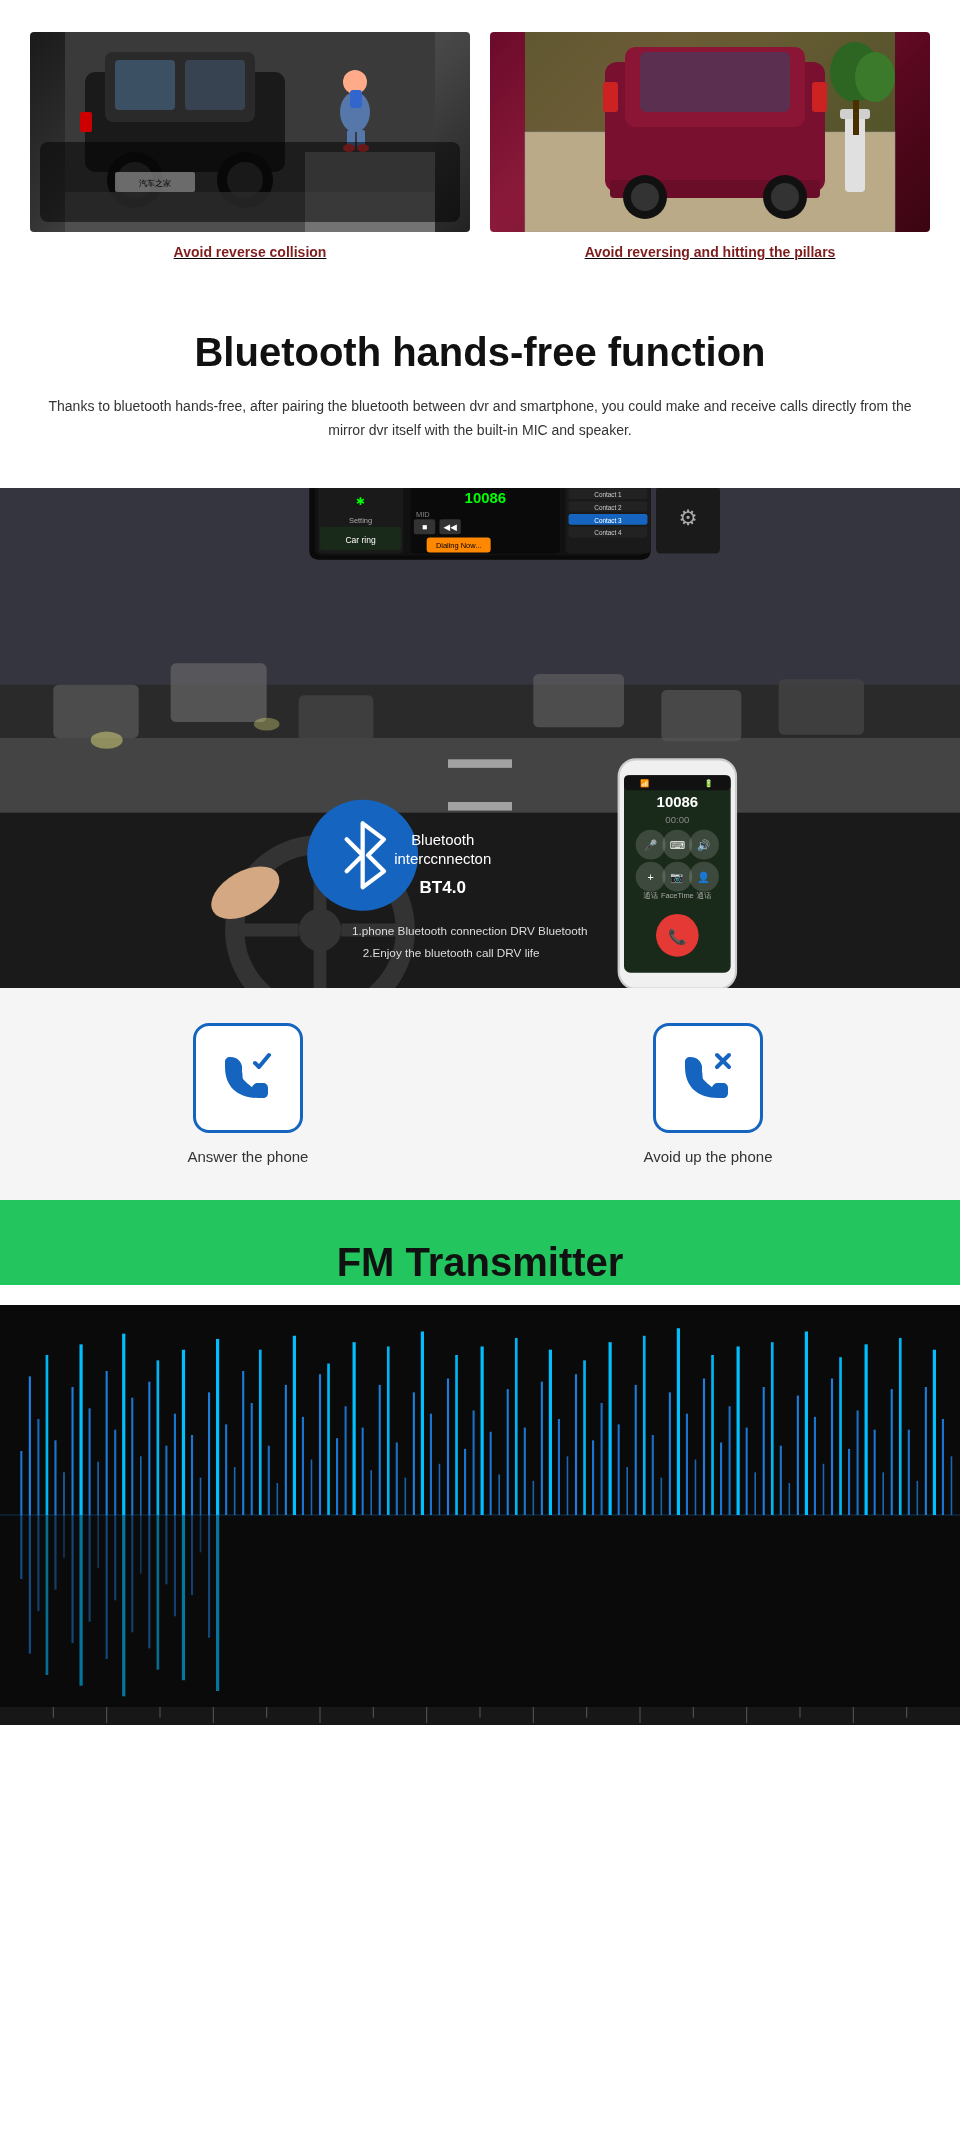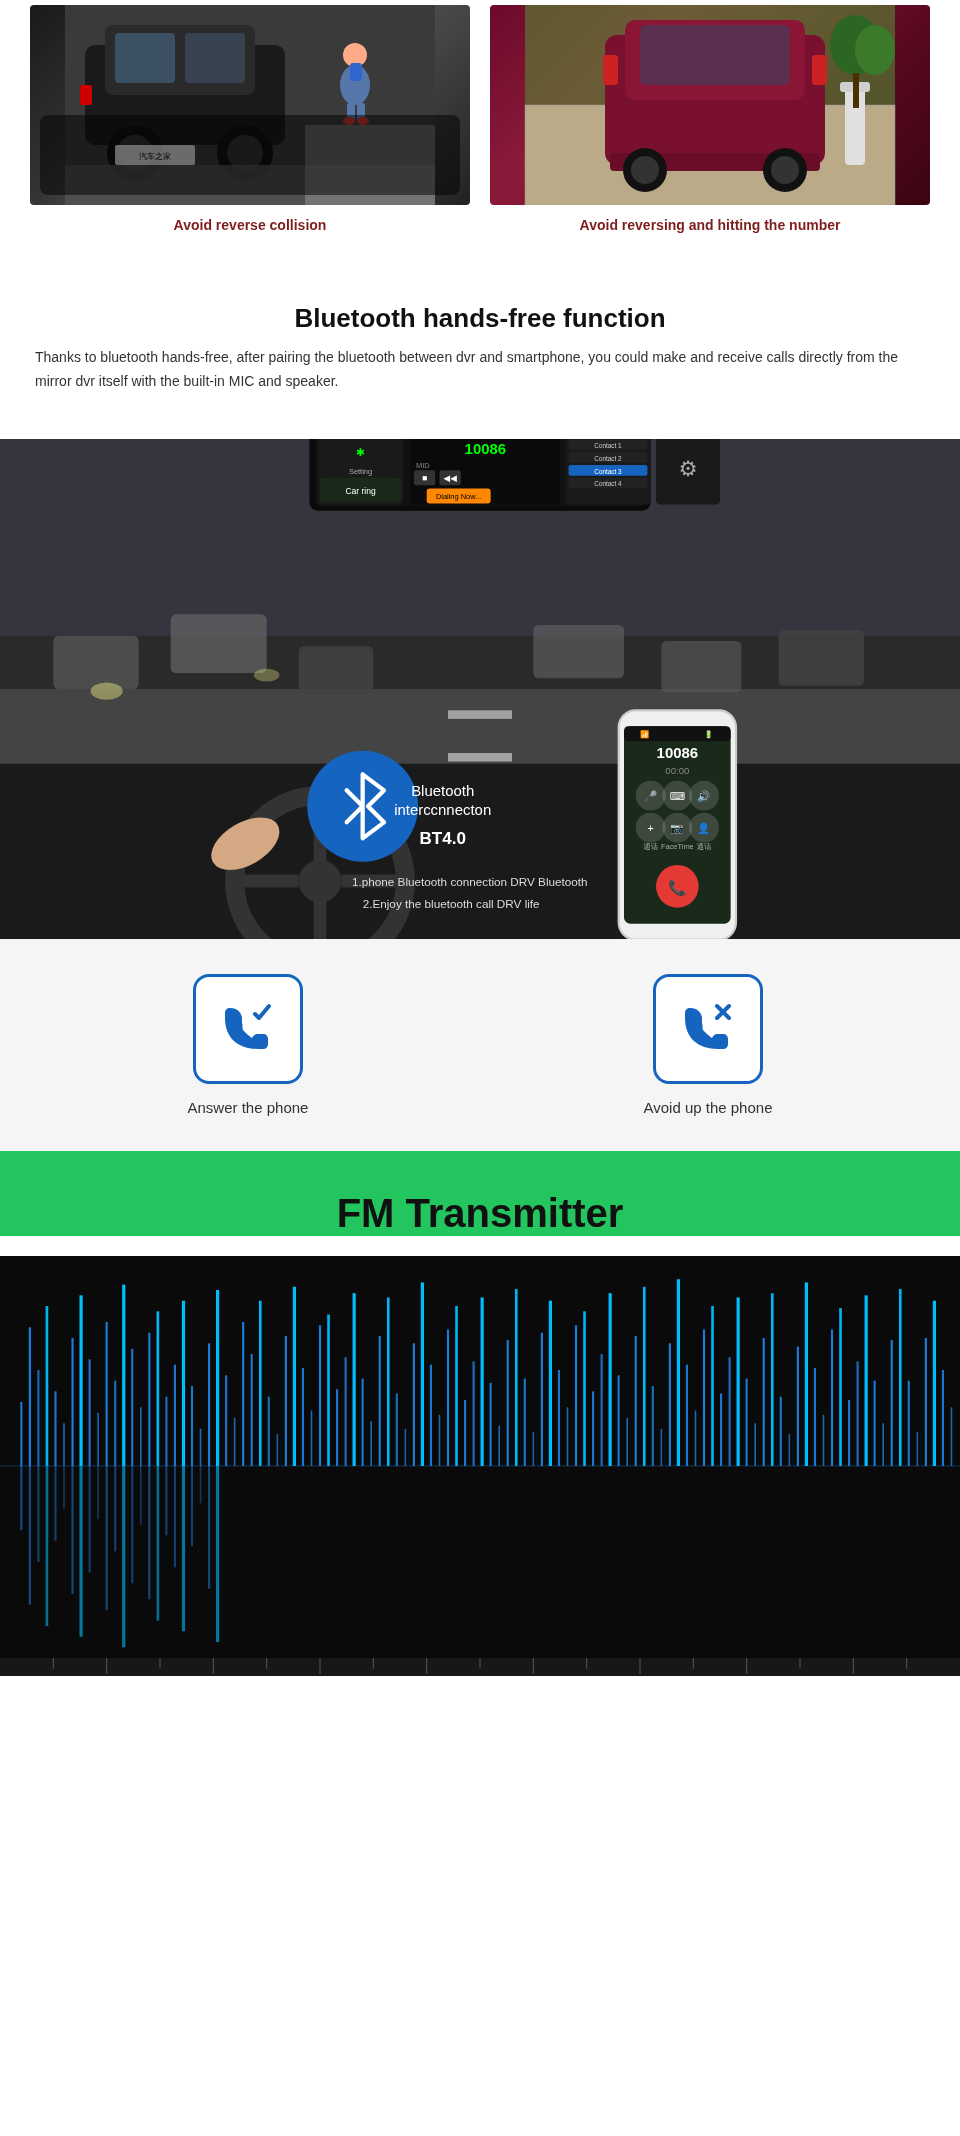--- a/index.html
+++ b/index.html
@@ -5,22 +5,23 @@
     * { margin: 0; padding: 0; box-sizing: border-box; }
     body {
       width: 960px;
       background: #fff;
       font-family: Arial, sans-serif;
       overflow-x: hidden;
     }
 
     
     .car-images-section {
-      padding: 5px 30px 30px;
+      padding: 32px 30px 30px;
       background: #fff;
+      text-decoration: underline;
     }
     .car-images-row {
       display: flex;
       gap: 20px;
       justify-content: center;
     }
     .car-image-block {
       flex: 1;
       display: flex;
       flex-direction: column;
@@ -59,30 +60,30 @@
       text-align: center;
     }
 
     
     .bluetooth-section {
       padding: 40px 30px 20px;
       background: #fff;
     }
     .section-title {
       text-align: center;
-      font-size: 26px;
+      font-size: 40px;
       font-weight: 900;
       color: #111;
-      margin-bottom: 12px;
+      margin-bottom: 20px;
     }
     .section-description {
       font-size: 14px;
       color: #333;
       line-height: 1.7;
-      text-align: left;
+      text-align: center;
       padding: 0 5px;
     }
 
     
     .bt-demo-image {
       width: 100%;
       height: 500px;
       background: linear-gradient(180deg, #1a1a1a 0%, #2d2d2d 20%, #555 60%, #333 100%);
       position: relative;
       overflow: hidden;
@@ -229,21 +230,21 @@
           <circle cx="260" cy="165" r="14" fill="#333"></circle>
 
           <rect x="320" y="80" width="20" height="80" rx="4" fill="#e0e0e0"></rect>
           <rect x="315" y="77" width="30" height="10" rx="3" fill="#d0d0d0"></rect>
 
           <ellipse cx="330" cy="40" rx="25" ry="30" fill="#2d6622"></ellipse>
           <ellipse cx="350" cy="45" rx="20" ry="25" fill="#3a7a2a"></ellipse>
           <rect x="328" y="68" width="6" height="35" fill="#4a3000"></rect>
         </svg>
       </div>
-      <p class="car-caption">Avoid reversing and hitting the number</p>
+      <p class="car-caption">Avoid reversing and hitting the pillars</p>
     </div>
   </div>
 </section>
 
 <section class="bluetooth-section">
   <h2 class="section-title">Bluetooth hands-free function</h2>
   <p class="section-description">Thanks to bluetooth hands-free, after pairing the bluetooth between dvr and smartphone, you could make and receive calls directly from the mirror dvr itself with the built-in MIC and speaker.</p>
 </section>
 
 <div class="bt-demo-image">

